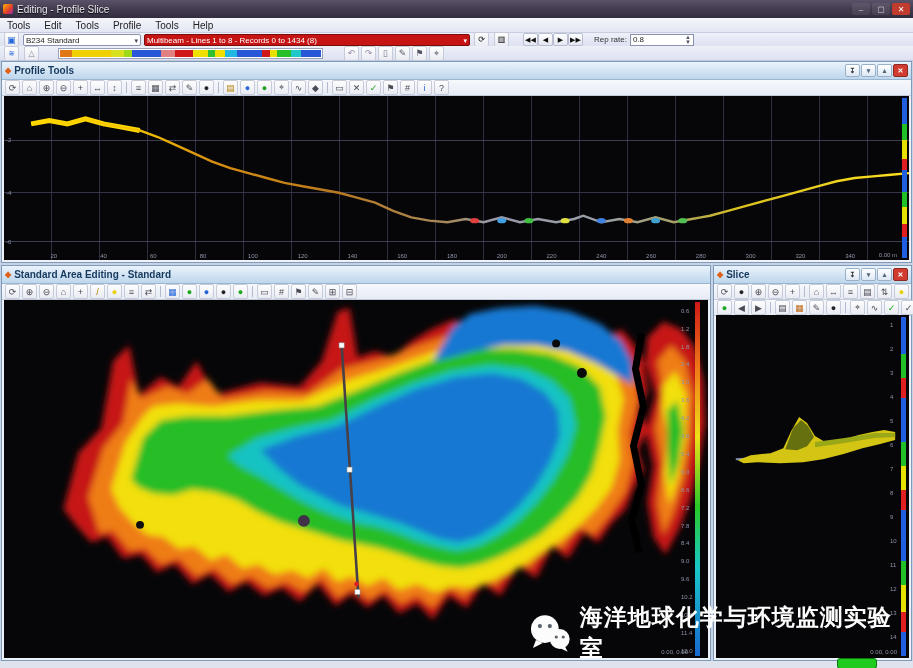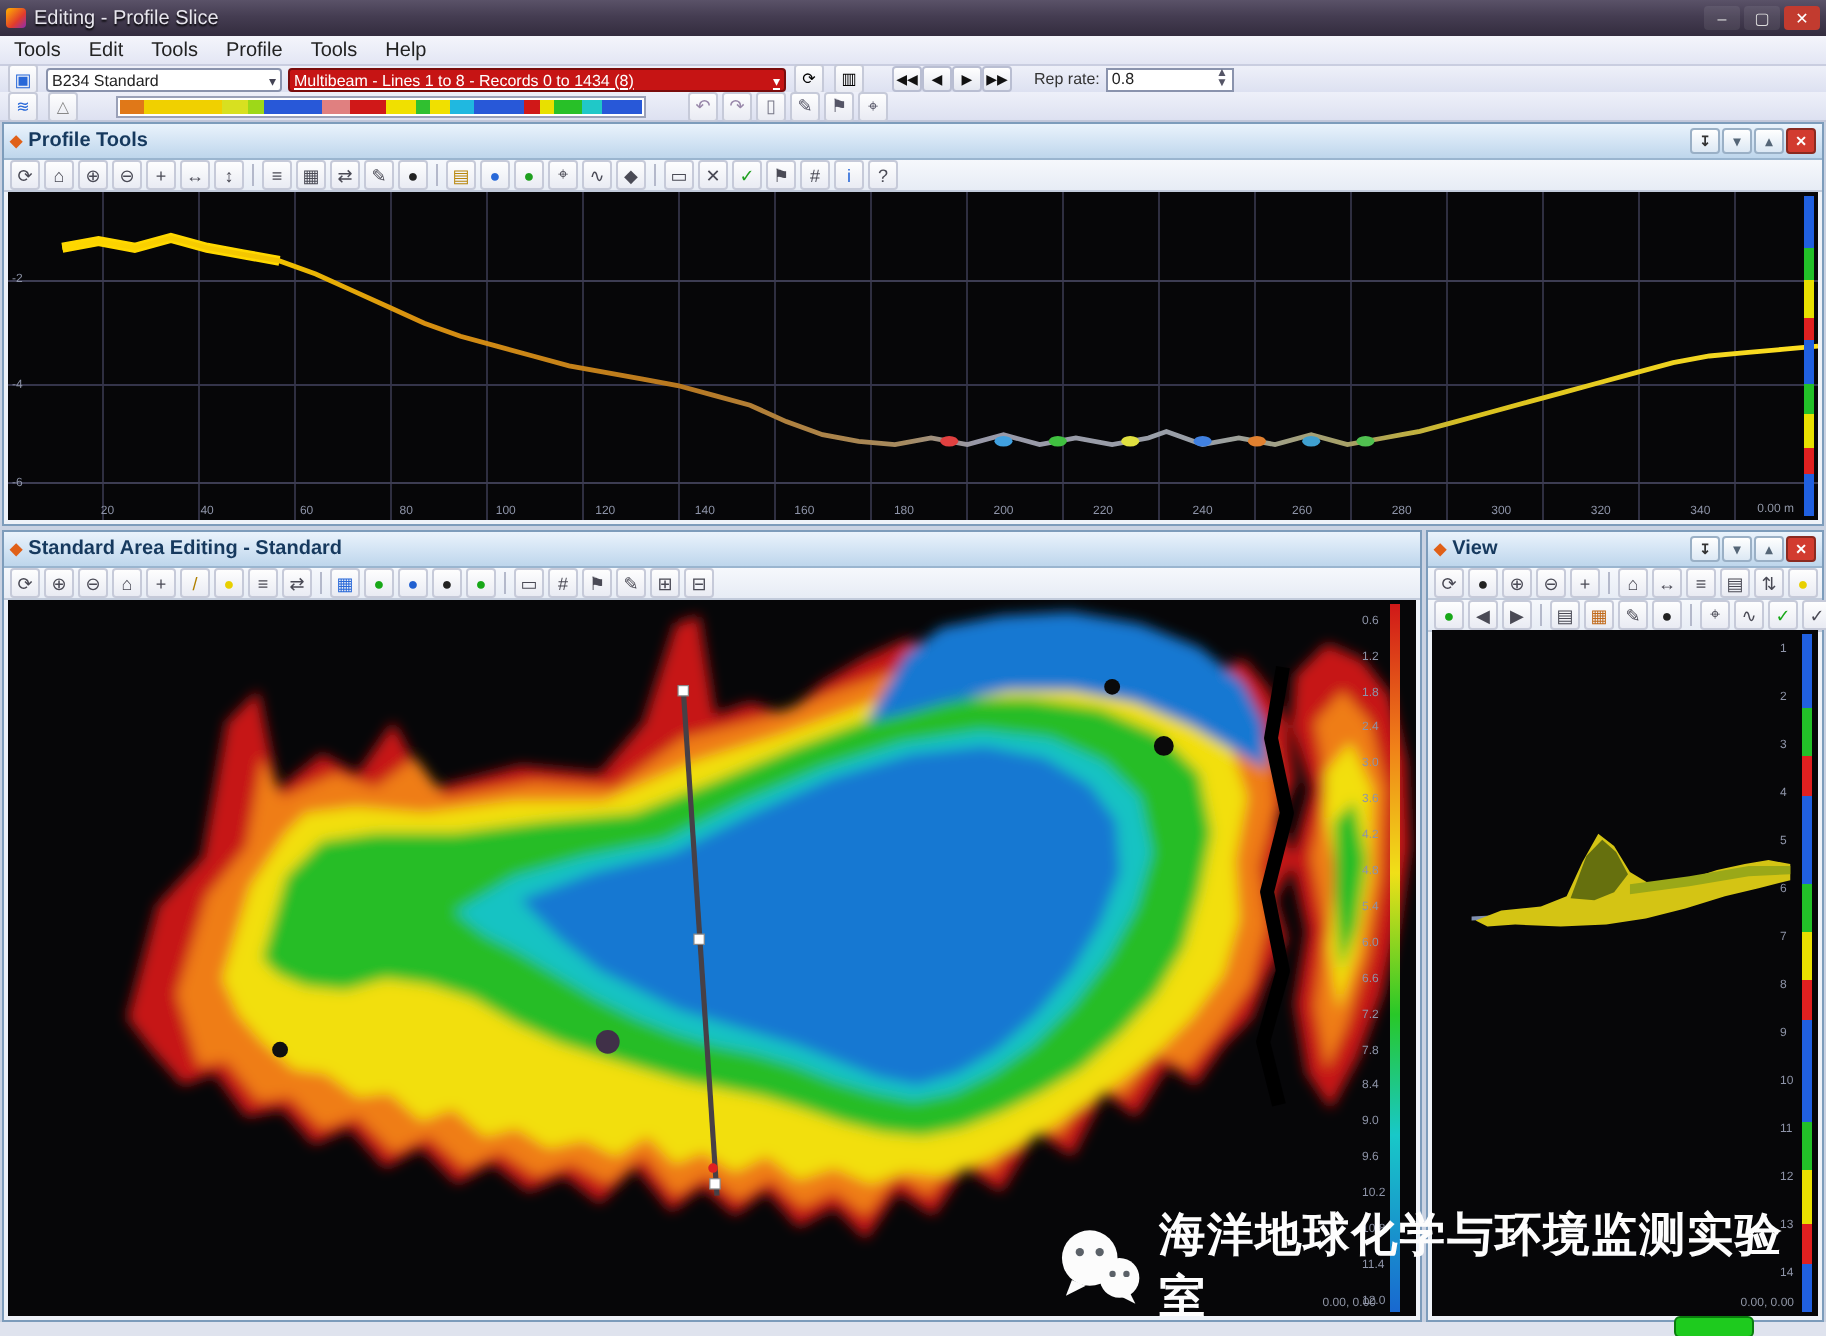--- a/index.html
+++ b/index.html
@@ -23,21 +23,21 @@
   .menu-item{padding:1px 7px;}
 
   
   #tb1{left:0;top:33px;width:913px;height:13px;background:linear-gradient(#eef0f9,#dde1f1);
     display:flex;align-items:center;gap:3px;padding-left:3px;box-sizing:border-box;}
   #tb2{left:0;top:46px;width:913px;height:15px;background:linear-gradient(#eef0f9,#dde1f1);
     border-bottom:1px solid #c2c7da;display:flex;align-items:center;gap:3px;padding-left:3px;box-sizing:border-box;}
   .combo{height:12px;background:#fff;border:1px solid #8a93ad;border-radius:2px;
     display:flex;align-items:flex-end;font-size:8px;color:#222;padding:0 2px;box-sizing:border-box;}
   .combo .arrow{margin-left:auto;font-size:7px;color:#445;}
-  #combo-red{background:#c61414;color:#fff;border-color:#7a0c0c;width:249px;text-decoration:underline;}
+  #combo-red{background:#c61414;color:#fff;border-color:#7a0c0c;width:326px;}
   #combo-raw{width:118px;}
   .playbtn{width:13px;height:11px;font-size:7px;display:flex;align-items:center;justify-content:center;
     color:#111;background:linear-gradient(#fff,#e4e7f0);border:1px solid #b9bed2;border-radius:2px;}
   #steplabel{font-size:8px;color:#333;margin-left:8px;}
   #stepbox{width:64px;height:12px;background:#fff;border:1px solid #8a93ad;font-size:8px;
     display:flex;align-items:center;padding:0 2px;box-sizing:border-box;color:#222;}
   #stepbox .spin{margin-left:auto;font-size:6px;line-height:5px;color:#556;}
   #segwrap{width:265px;height:11px;background:#fff;border:1px solid #9aa1b8;
     display:flex;align-items:stretch;padding:1px;box-sizing:border-box;}
   .seg{height:100%;width:0;}
@@ -370,21 +370,21 @@
         <span class="tick y" style="top: 98%; left: 0px;">12.0</span>
       </div>
     <div class="vstrip" id="map-strip" style="right: 8px; background: linear-gradient(rgb(208, 24, 24) 0%, rgb(240, 128, 24) 20%, rgb(240, 224, 24) 38%, rgb(40, 200, 40) 58%, rgb(24, 200, 200) 75%, rgb(24, 104, 208) 100%);"></div>
     <span class="cornertxt" style="right:20px;bottom:3px">0.00, 0.00</span>
   </div>
 </div>
 
 <div class="panel" id="sweep-panel">
   <div class="phdr">
     <span style="color:#e06018;font-size:8px">◆</span>
-    <span class="ptitle">View</span>
+    <span class="ptitle">Slice</span>
     <div class="pbtns iconrow">
         <span class="pbtn" style="color: rgb(51, 51, 51);">↧</span>
         <span class="pbtn" style="color: rgb(85, 102, 119);">▾</span>
         <span class="pbtn" style="color: rgb(85, 102, 119);">▴</span>
         <span class="pbtn" style="color: rgb(255, 255, 255); background: rgb(210, 59, 47); border-color: rgb(138, 42, 32);">✕</span>
       </div>
   </div>
   <div class="ptb" style="overflow:hidden">
       <span class="tbi" style="color: rgb(74, 74, 85);">⟳</span>
       <span class="tbi" style="color: rgb(34, 34, 34);">●</span>

